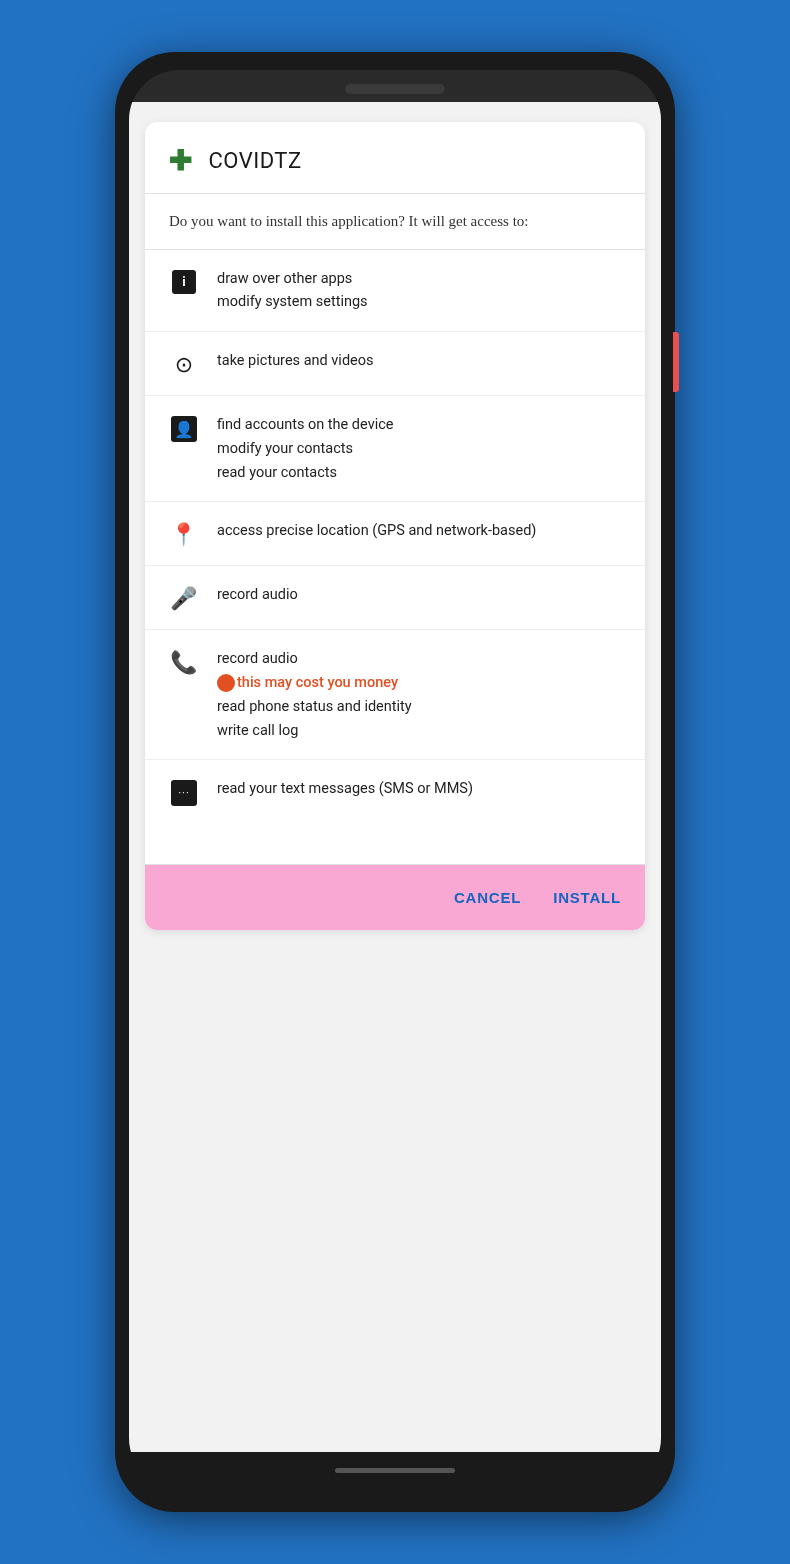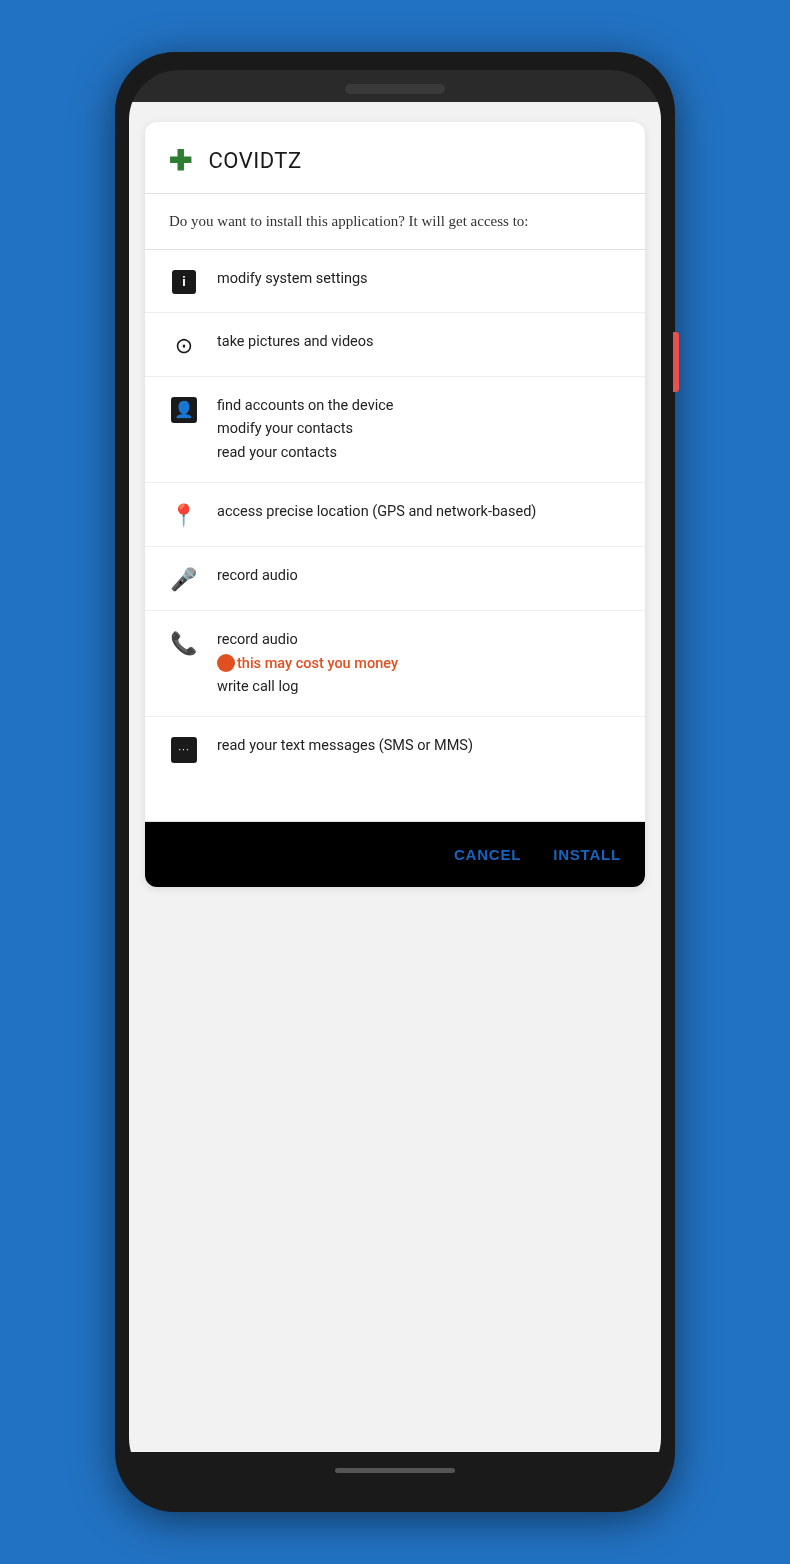--- a/index.html
+++ b/index.html
@@ -175,21 +175,21 @@
       display: inline-block;
       width: 18px;
       height: 18px;
       background: #e05020;
       border-radius: 50%;
       flex-shrink: 0;
     }
 
     
     .dialog-footer {
-      background: #000000;
+      background: #f9a8d4;
       padding: 20px 24px 20px;
       display: flex;
       justify-content: flex-end;
       gap: 32px;
       border-top: 1px solid #e0e0e0;
       margin-top: 40px;
     }
 
     .footer-btn {
       font-size: 15px;
@@ -298,20 +298,21 @@
 
         <div class="install-description">Do you want to install this application? It will get access to:</div>
 
         <div class="permissions-list">
 
           <div class="permission-item">
             <div class="perm-icon">
               <div class="icon-info">i</div>
             </div>
             <div class="perm-texts">
+              <span class="perm-text">draw over other apps</span>
               <span class="perm-text">modify system settings</span>
             </div>
           </div>
 
           <div class="permission-item">
             <div class="perm-icon icon-camera">⊙</div>
             <div class="perm-texts">
               <span class="perm-text">take pictures and videos</span>
             </div>
           </div>
@@ -342,20 +343,21 @@
           </div>
 
           <div class="permission-item">
             <div class="perm-icon icon-phone">📞</div>
             <div class="perm-texts">
               <span class="perm-text">record audio</span>
               <span class="perm-text-warning">
                 <span class="warning-coin"></span>
                 <span>this may cost you money</span>
               </span>
+              <span class="perm-text">read phone status and identity</span>
               <span class="perm-text">write call log</span>
             </div>
           </div>
 
           <div class="permission-item">
             <div class="perm-icon">
               <div class="icon-sms">···</div>
             </div>
             <div class="perm-texts">
               <span class="perm-text">read your text messages (SMS or MMS)</span>

